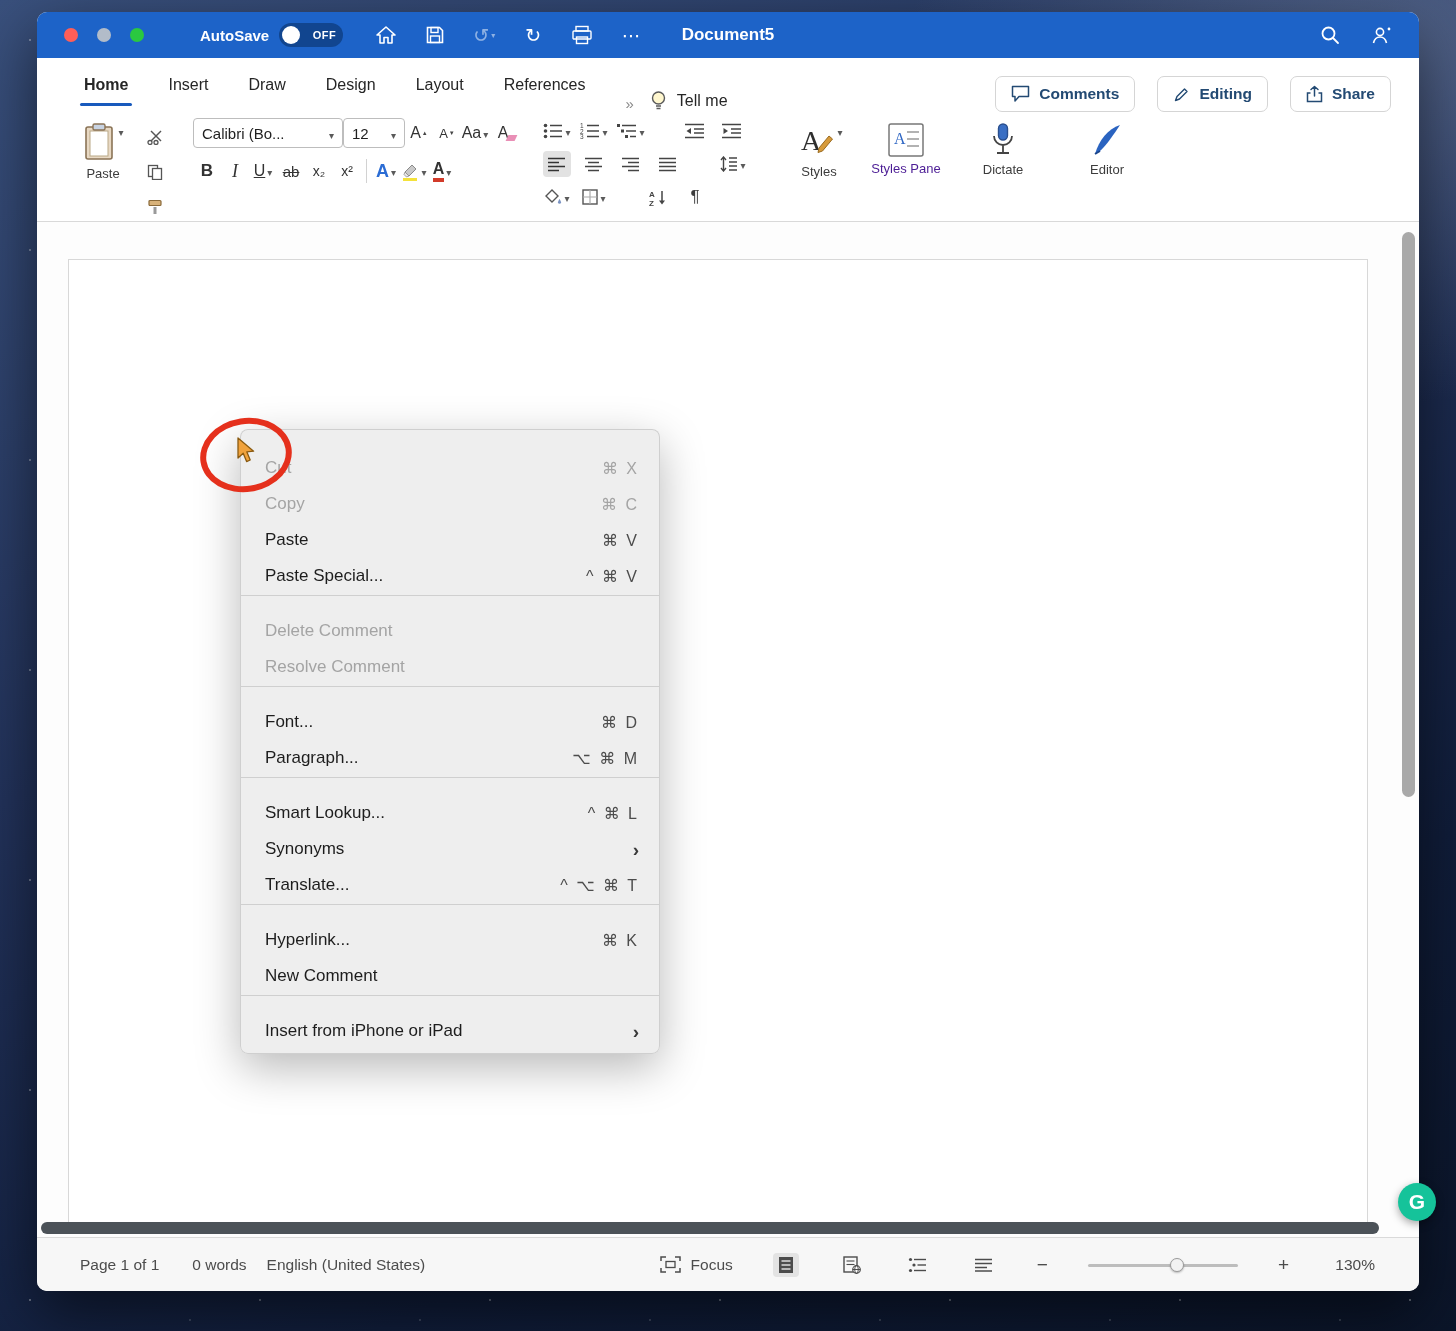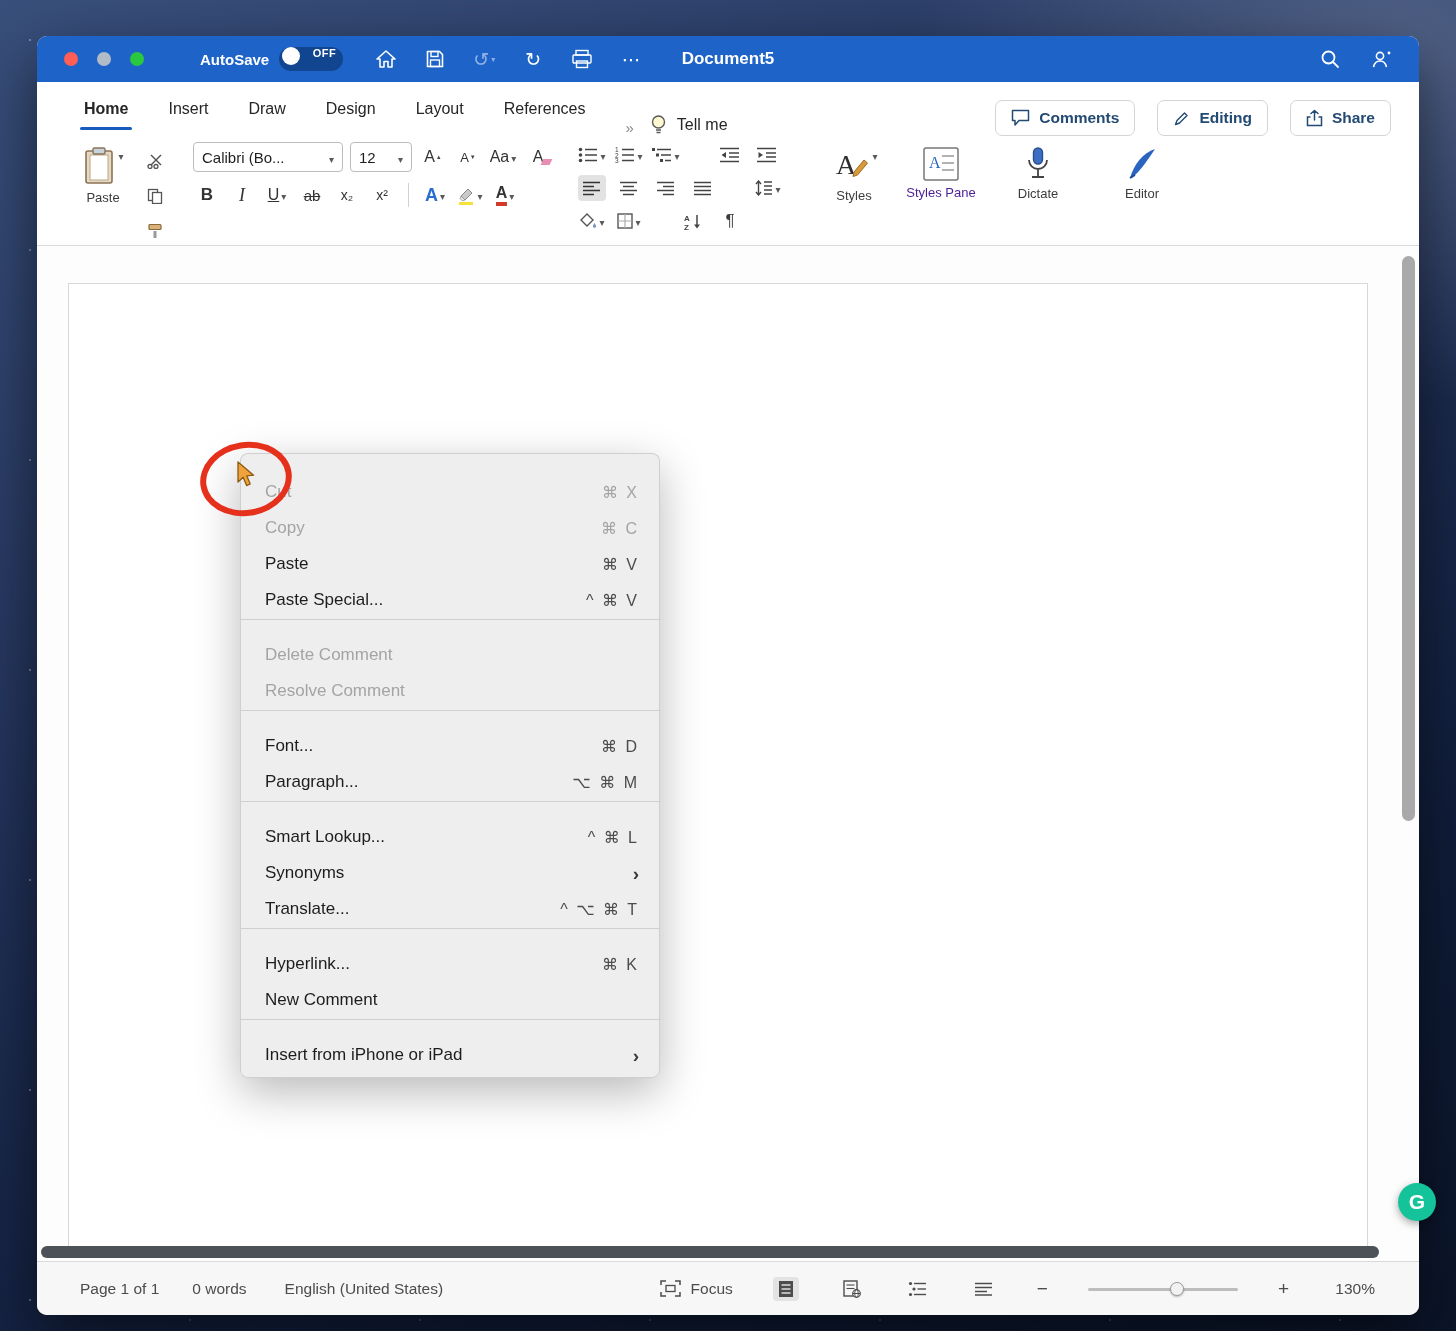--- a/index.html
+++ b/index.html
@@ -10,28 +10,28 @@
     radial-gradient(1.6px 1.6px at 30px 40px, rgba(255,255,255,.9), transparent 70%),
     radial-gradient(1px 1px at 120px 110px, rgba(255,255,255,.6), transparent 70%),
     radial-gradient(1.3px 1.3px at 190px 60px, rgba(255,255,255,.75), transparent 70%),
     radial-gradient(1px 1px at 70px 160px, rgba(255,255,255,.5), transparent 70%),
     radial-gradient(700px 500px at 96% 4%, rgba(150,168,200,.38), transparent 70%),
     linear-gradient(155deg,#39507c 0%,#22325a 40%,#101d3a 75%,#0b1529 100%);
   background-size:230px 210px,230px 210px,230px 210px,230px 210px,100% 100%,100% 100%;
   background-repeat:repeat,repeat,repeat,repeat,no-repeat,no-repeat;
   position:relative;
 }
-.window{position:absolute;left:37px;top:36px;width:1382px;height:1279px;border-radius:10px;overflow:hidden;background:#fff;box-shadow:0 22px 60px rgba(0,0,0,.55)}
+.window{position:absolute;left:37px;top:12px;width:1382px;height:1279px;border-radius:10px;overflow:hidden;background:#fff;box-shadow:0 22px 60px rgba(0,0,0,.55)}
 
 .titlebar{height:46px;background:#1d63c8;display:flex;align-items:center;position:relative;color:#fff}
 .traffic{display:flex;gap:19px;margin-left:27px}
 .tl{width:14px;height:14px;border-radius:50%;display:inline-block}
 .tl.red{background:#ff5e57}.tl.gray{background:#b2bcc9}.tl.green{background:#2ac840}
 .autosave-label{margin-left:56px;font-weight:bold;font-size:15px}
-.autosave-toggle{margin-left:10px;width:64px;height:24px;border-radius:12px;background:#11458f;display:flex;padding:0 7px 0 3px;justify-content:space-between}
+.autosave-toggle{margin-left:10px;width:64px;height:24px;border-radius:12px;background:#11458f;display:flex;align-items:center;padding:0 7px 0 3px;justify-content:space-between}
 .autosave-knob{width:18px;height:18px;border-radius:50%;background:#fff}
 .autosave-off{font-size:11px;font-weight:bold;color:#fff;letter-spacing:.5px}
 .tb-icons{display:flex;align-items:center;gap:27px;margin-left:32px}
 .tb-btn{display:inline-flex;align-items:center;justify-content:center;min-width:22px;height:28px;color:#fff}
 .tb-btn svg{display:block}
 .dim{opacity:.5}
 .tb-glyph{font-size:19px;line-height:1}
 .tiny-chev{font-size:8px;margin-left:2px}
 .tb-title{position:absolute;left:50%;transform:translateX(-50%);font-weight:bold;font-size:17px;white-space:nowrap}
 .tb-right{margin-left:auto;display:flex;align-items:center;gap:30px;margin-right:26px}
@@ -46,21 +46,21 @@
 .action-btn{height:36px;border:1px solid #d5d5d5;border-radius:7px;background:#fff;display:flex;align-items:center;gap:9px;padding:0 15px;font-size:15.5px;color:#234a73;font-weight:600}
 
 .ribbon{height:110px;background:#fff;border-bottom:1px solid #d9d9d9;display:flex;padding:6px 0 0 30px;position:relative}
 .bigbtn{display:flex;flex-direction:column;align-items:center;width:72px;padding-top:4px}
 .bigbtn .blabel{font-size:13px;color:#3c3c3c;margin-top:4px;text-align:center;line-height:1.25}
 .chev::after{content:"▾";font-size:10px;color:#5a5a5a;margin-left:2px}
 .smallcol{display:flex;flex-direction:column;gap:9px;margin:6px 6px 0 2px}
 .rbtn{min-width:28px;height:26px;display:inline-flex;align-items:center;justify-content:center;border-radius:4px;font-size:16px;color:#333}
 .rbtn.active{background:#e2e2e2}
 .fontgroup{display:flex;flex-direction:column;margin-left:18px;gap:10px}
-.frow{display:flex;align-items:center;gap:7px}
+.frow{display:flex;align-items:center;}
 .combo{border:1px solid #bdbdbd;border-radius:4px;background:#fff;height:30px;display:flex;align-items:center;padding:0 8px;font-size:15px;color:#1f1f1f;justify-content:space-between}
 .combo.name{width:150px}
 .combo.size{width:62px}
 .bold-b{font-weight:bold;font-size:17px}
 .ital-i{font-style:italic;font-family:"Liberation Serif",serif;font-size:18px}
 .und-u{text-decoration:underline;font-size:16px}
 .strike{text-decoration:line-through;font-size:15px}
 .subsup{font-size:14px}
 .fx-a{color:#2b6cd4;font-weight:bold;font-size:18px}
 .fc-a{font-weight:bold;font-size:16px;border-bottom:4px solid #d23b2a;line-height:1;padding-bottom:1px}
@@ -88,21 +88,21 @@
 .mi.disabled,.mi.disabled .sc{color:#a4a4a4}
 .mi .sub{font-size:19px;color:#3a3a3a;font-weight:bold;line-height:1}
 .msep{height:1px;background:rgba(0,0,0,.13);margin:9px 0}
 
 .red-circle{position:absolute;left:163px;top:196px;width:92px;height:74px;border:6px solid #e5301c;border-radius:50%;transform:rotate(-9deg);z-index:8}
 .cursor{position:absolute;left:198px;top:215px;z-index:7}
 
 .statusbar{height:54px;background:#f7f7f7;border-top:1px solid #dadada;display:flex;align-items:center;font-size:15.5px;color:#4c4c4c;padding:0 44px 0 43px}
 .sb-item{margin-right:0}
 .sb-words{margin-left:33px}
-.sb-lang{margin-left:38px}
+.sb-lang{margin-left:20px}
 .sb-right{margin-left:auto;display:flex;align-items:center;gap:40px}
 .focus-btn{display:flex;align-items:center;gap:10px;color:#4c4c4c}
 .viewico{display:inline-flex;width:26px;height:24px;align-items:center;justify-content:center;border-radius:4px}
 .viewico.active{background:#e3e3e3}
 .zoom-glyph{font-size:19px;color:#4c4c4c;line-height:1}
 .zoom-slider{position:relative;width:150px;height:16px}
 .zs-track{position:absolute;left:0;right:0;top:7px;height:3px;background:#bdbdbd;border-radius:2px}
 .zs-thumb{position:absolute;left:55%;top:1px;width:14px;height:14px;border-radius:50%;background:#f2f2f2;border:1px solid #9a9a9a;box-shadow:0 1px 2px rgba(0,0,0,.25)}
 .zoom-level{min-width:46px;text-align:right}
 

